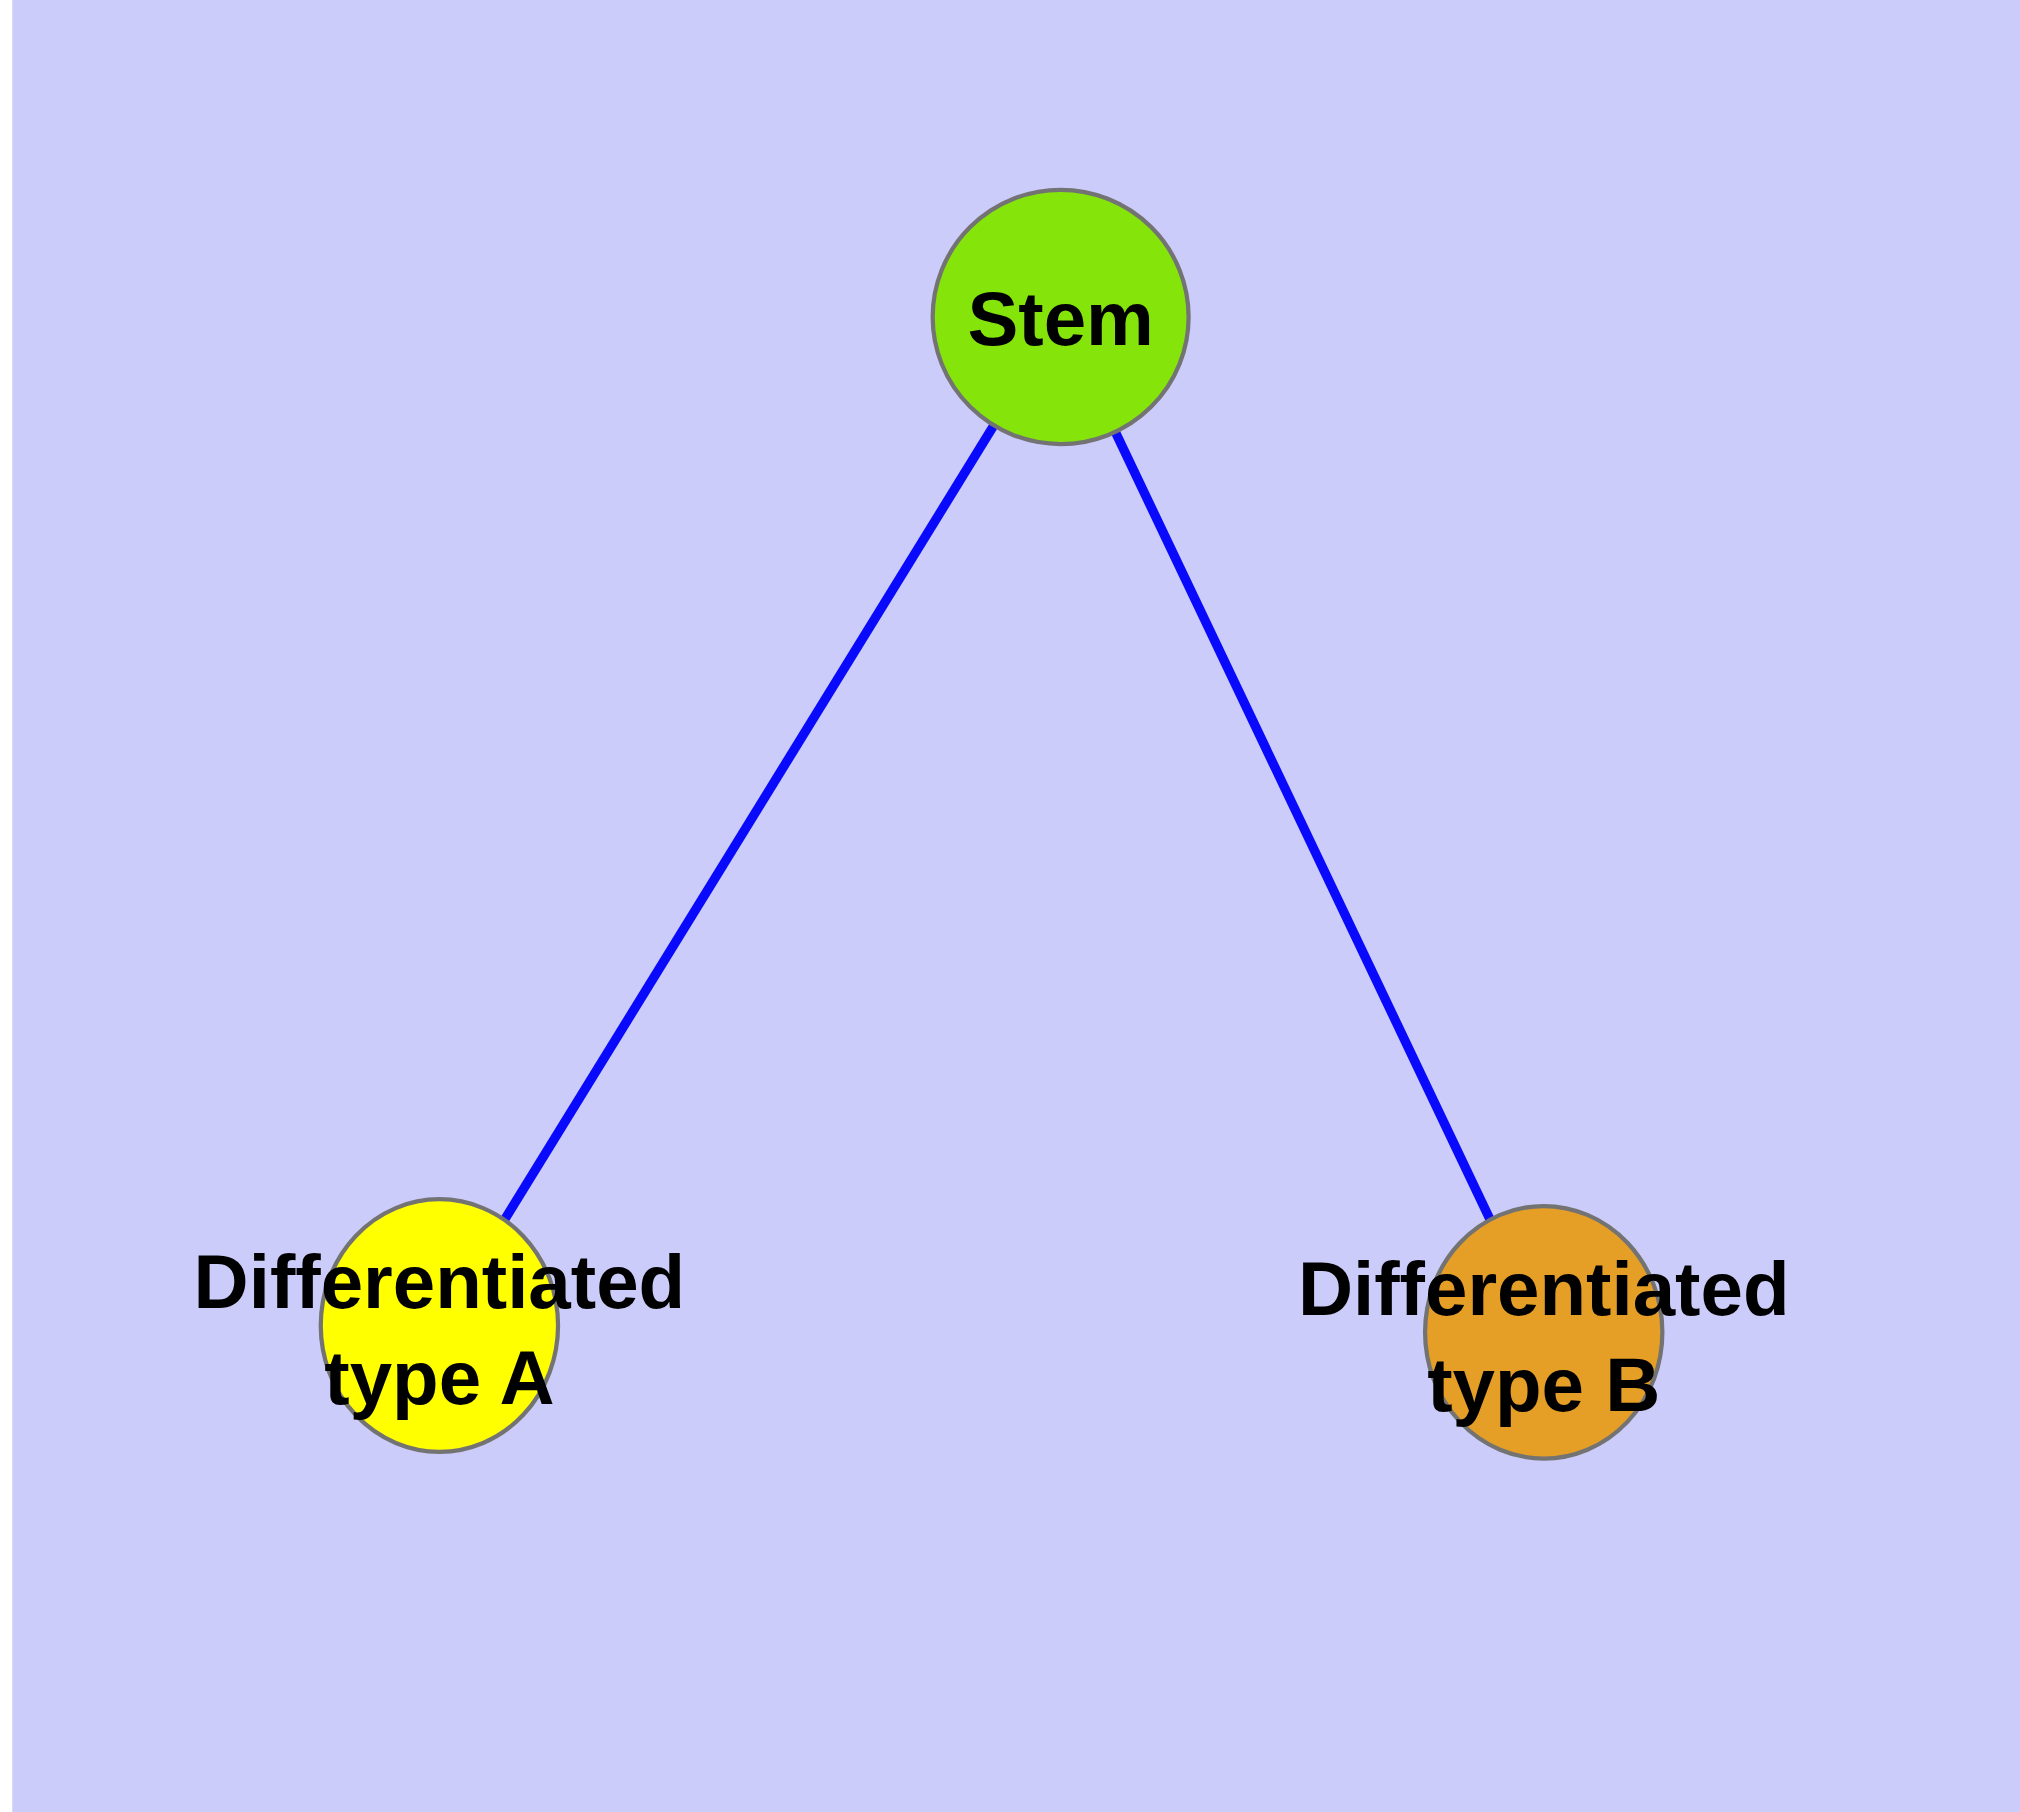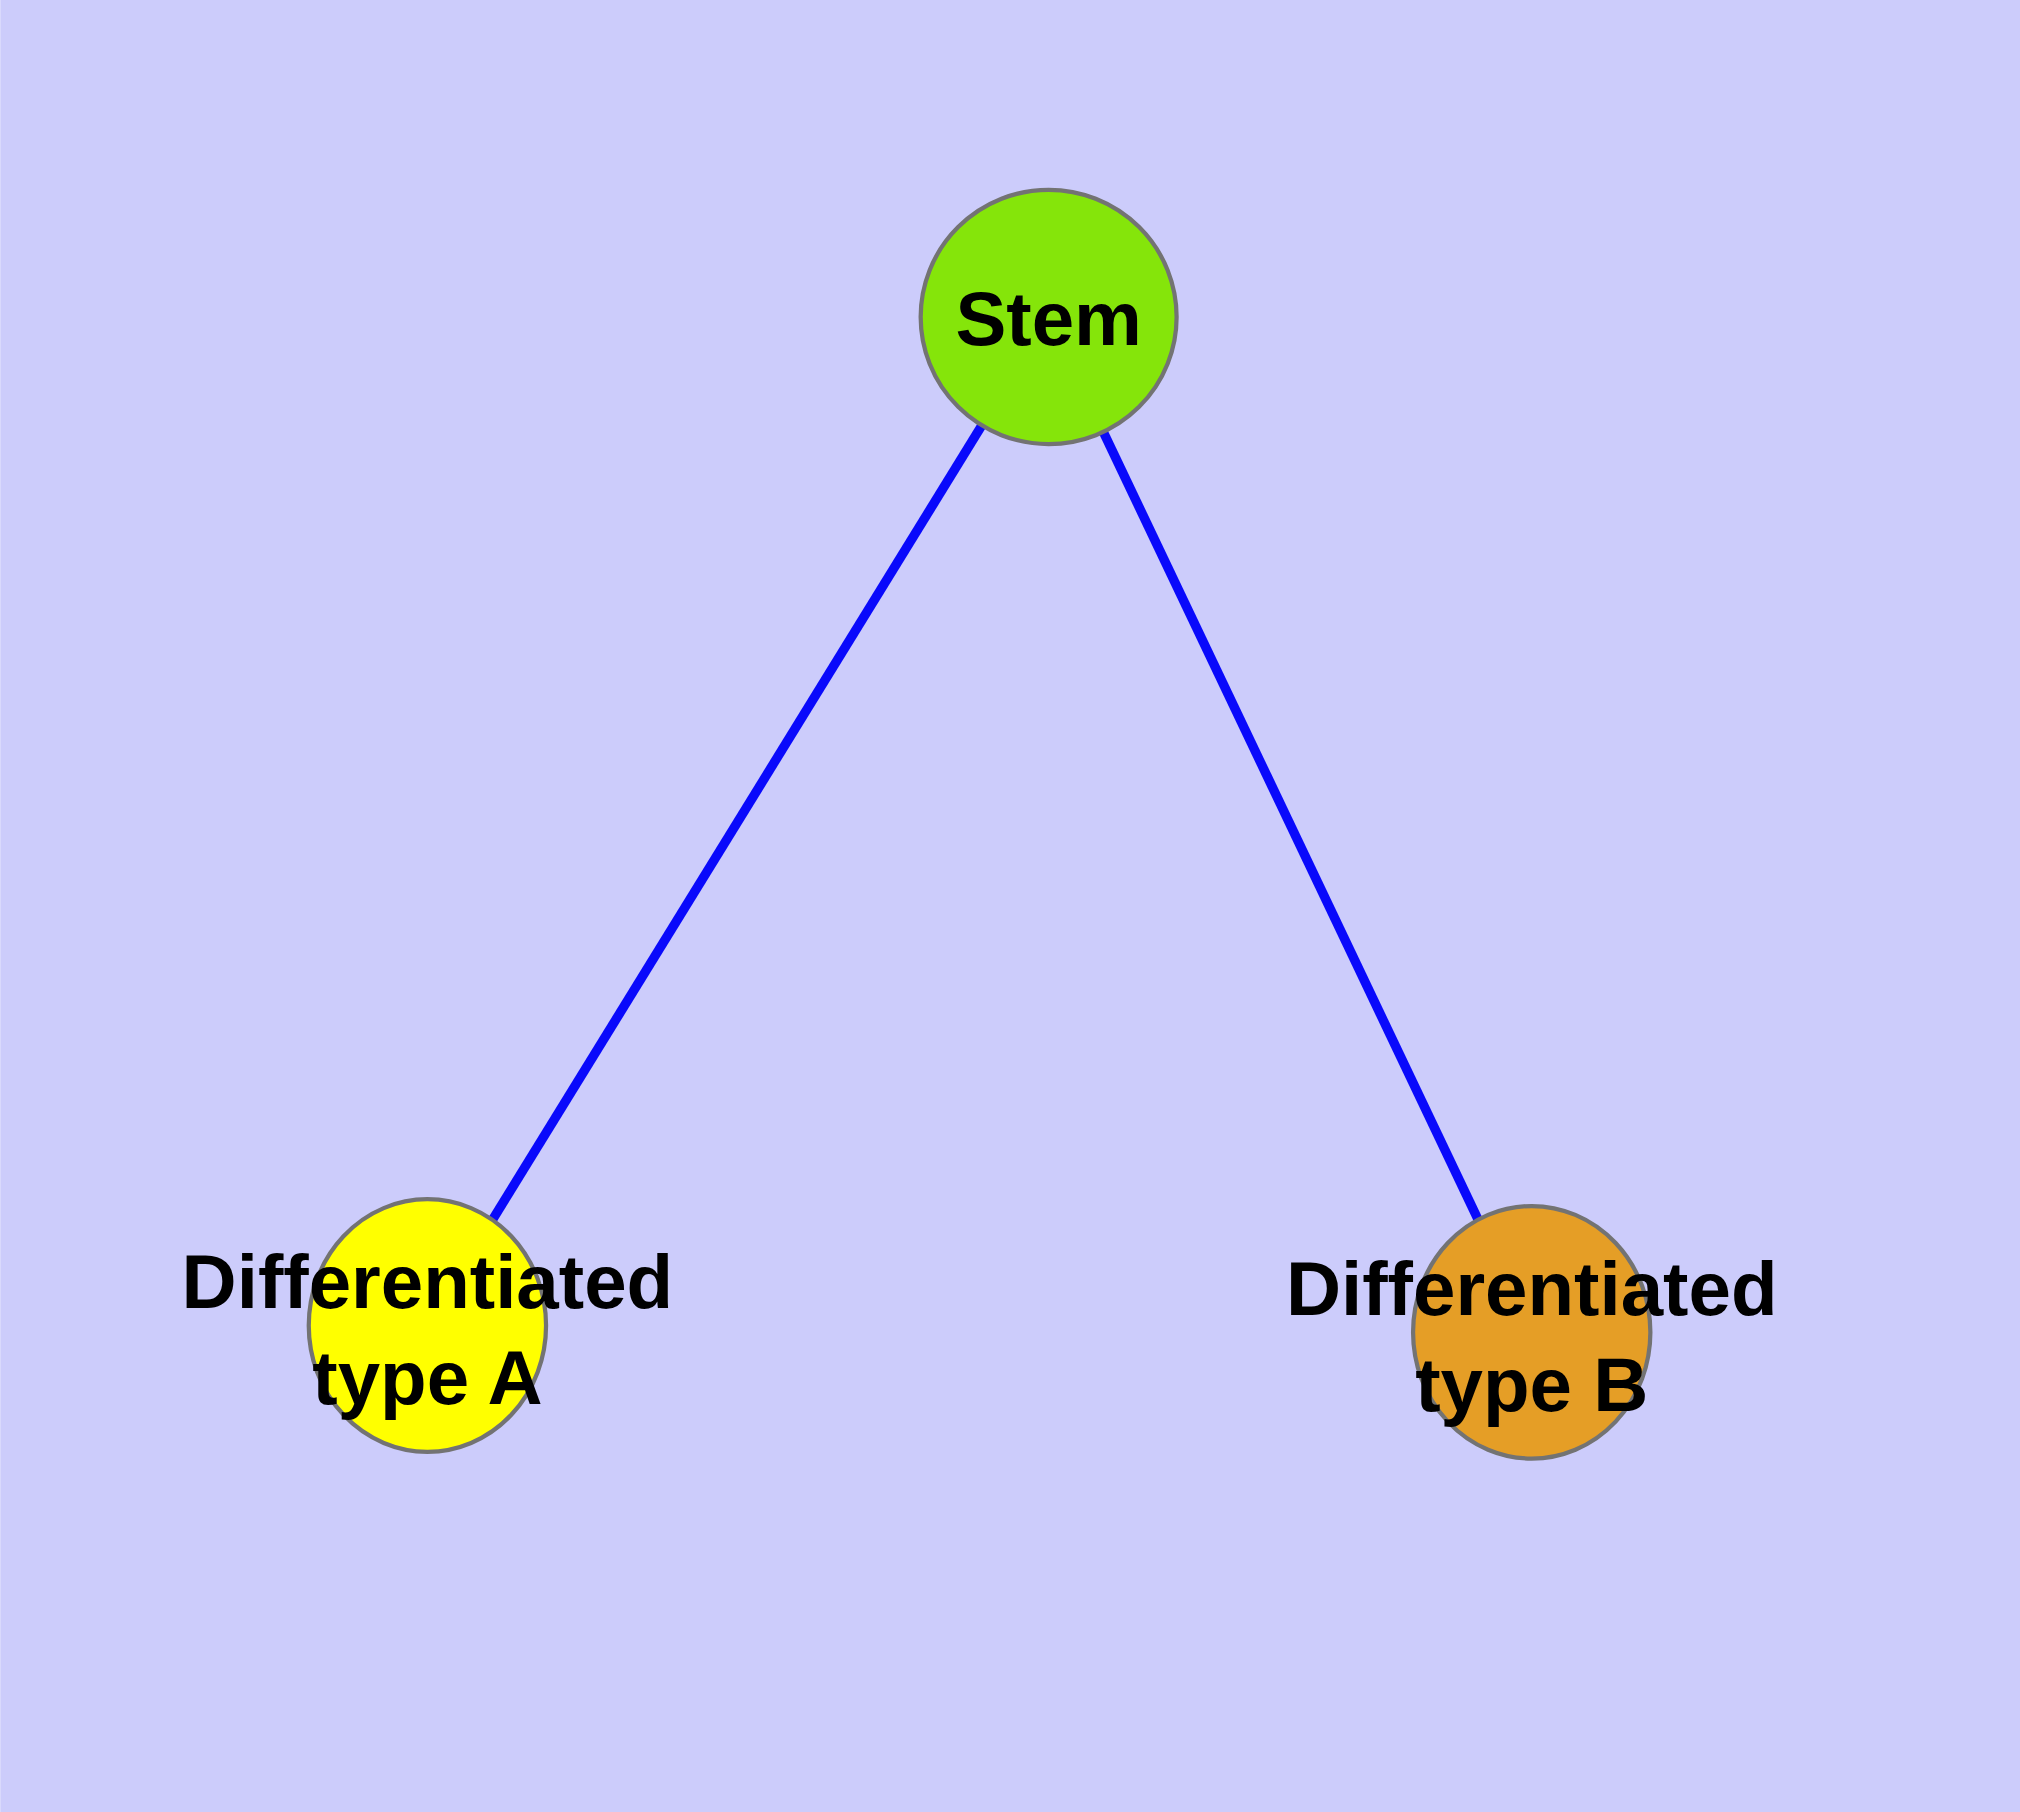--- a/index.html
+++ b/index.html
@@ -9,20 +9,21 @@
   body {
     width: 2021px;
     height: 1812px;
     overflow: hidden;
     font-family: "Liberation Sans", sans-serif;
   }
   #canvas-wrap {
     position: relative;
     width: 1679px;
     height: 1812px;
+    margin-left: 12px;
   }
   svg {
     display: block;
   }
   .edge {
     stroke-width: 11;
     stroke-linecap: butt;
   }
   .node-shape {
     stroke-width: 5;

